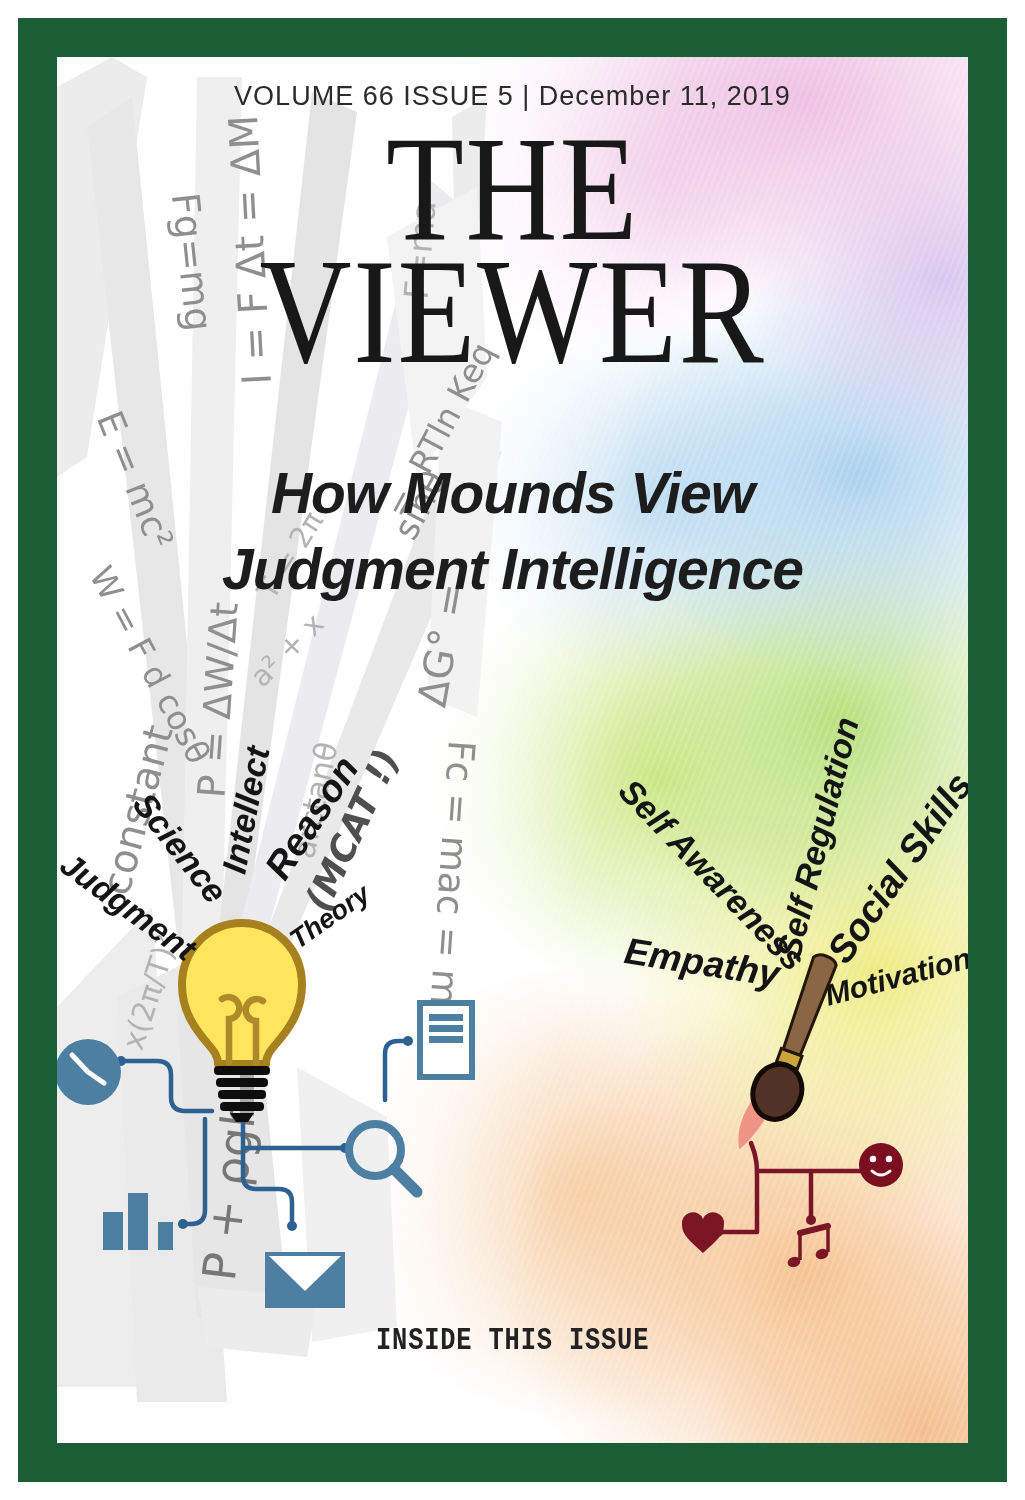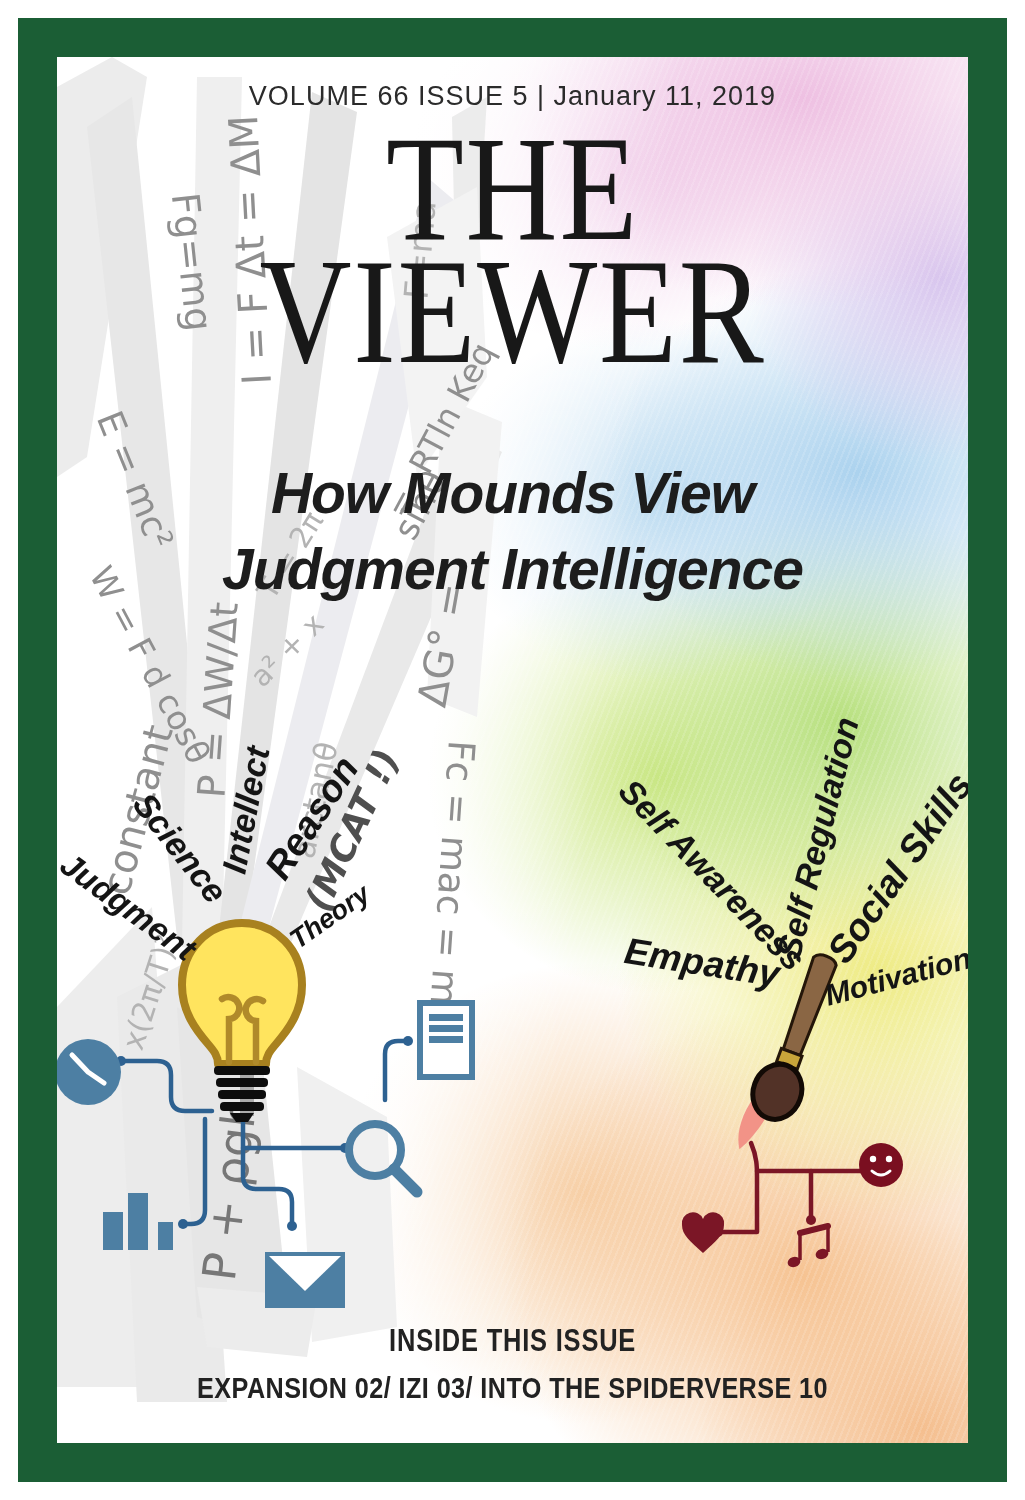--- a/index.html
+++ b/index.html
@@ -36,21 +36,21 @@
   .smudges{position:absolute;left:0;top:0;}
 
   
   .issue-line{position:absolute;left:0;right:0;top:24px;text-align:center;
     font-size:27px;color:#2b2b2b;letter-spacing:1px;z-index:6;}
   .masthead{position:absolute;left:0;right:0;top:70px;text-align:center;z-index:6;
     font-family:"Liberation Serif",serif;color:#181818;font-size:150px;line-height:.82;
     transform:scaleX(.85);letter-spacing:2px;}
   .headline{position:absolute;left:0;right:0;top:398px;text-align:center;z-index:6;
     font-weight:bold;font-size:57px;line-height:1.34;color:#1d1d1d;letter-spacing:-1px;font-style:italic;}
-  .footer-kicker{position:absolute;left:0;right:0;top:1266px;text-align:center;z-index:6;}
+  .footer-kicker{position:absolute;left:0;right:0;top:1266px;text-align:center;z-index:6;font-family:Liberation Mono, monospace;}
   .footer-kicker span{display:inline-block;transform:scaleX(.82);font-weight:bold;
     font-size:31px;letter-spacing:1px;color:#222;}
   .footer-contents{position:absolute;left:0;right:0;top:1314px;text-align:center;z-index:6;}
   .footer-contents span{display:inline-block;transform:scaleX(.84);font-weight:bold;
     font-size:30px;letter-spacing:.5px;color:#222;}
 
   
   .fm{position:absolute;white-space:nowrap;color:var(--c-formula_gray);z-index:3;
       font-family:"DejaVu Sans",sans-serif;transform:translate(-50%,-50%) rotate(var(--r));}
   .lt{color:#b3b3b3;}
@@ -132,21 +132,21 @@
     <span class="fm f8 lt">T = 2π</span>
     <span class="fm f9">sinθ</span>
     <span class="fm f10">= -RTln Keq</span>
     <span class="fm f11">ΔG° =</span>
     <span class="fm f12">Fc = mac = mv²/r</span>
     <span class="fm f13 lt">a² + x</span>
     <span class="fm f14">P + ρgh +</span>
     <span class="fm f15 lt">x(2π/T)²</span>
     <span class="fm f16 lt">F=ma</span>
 
-    <div class="issue-line">VOLUME 66 ISSUE 5 | January 11, 2019</div>
+    <div class="issue-line">VOLUME 66 ISSUE 5 | December 11, 2019</div>
     <div class="masthead">
       <div>THE</div>
       <div>VIEWER</div>
     </div>
     <div class="headline">
       <div>How Mounds View</div>
       <div>Judgment Intelligence</div>
     </div>
 
     <svg class="art" width="911" height="1386" viewBox="0 0 911 1386">
@@ -244,20 +244,17 @@
     <span class="cw l4">Theory</span>
     <span class="cw r0">Self Awareness</span>
     <span class="cw r1">Self Regulation</span>
     <span class="cw r2">Social Skills</span>
     <span class="cw r3">Empathy</span>
     <span class="cw r4">Motivation</span>
 
     <div class="footer-kicker">
       <span>INSIDE THIS ISSUE</span>
     </div>
-    <div class="footer-contents">
-      <span>EXPANSION 02/ IZI 03/ INTO THE SPIDERVERSE 10</span>
-    </div>
 
   </div>
 
   <div class="frame"></div>
 </div>
 
 </body></html>

